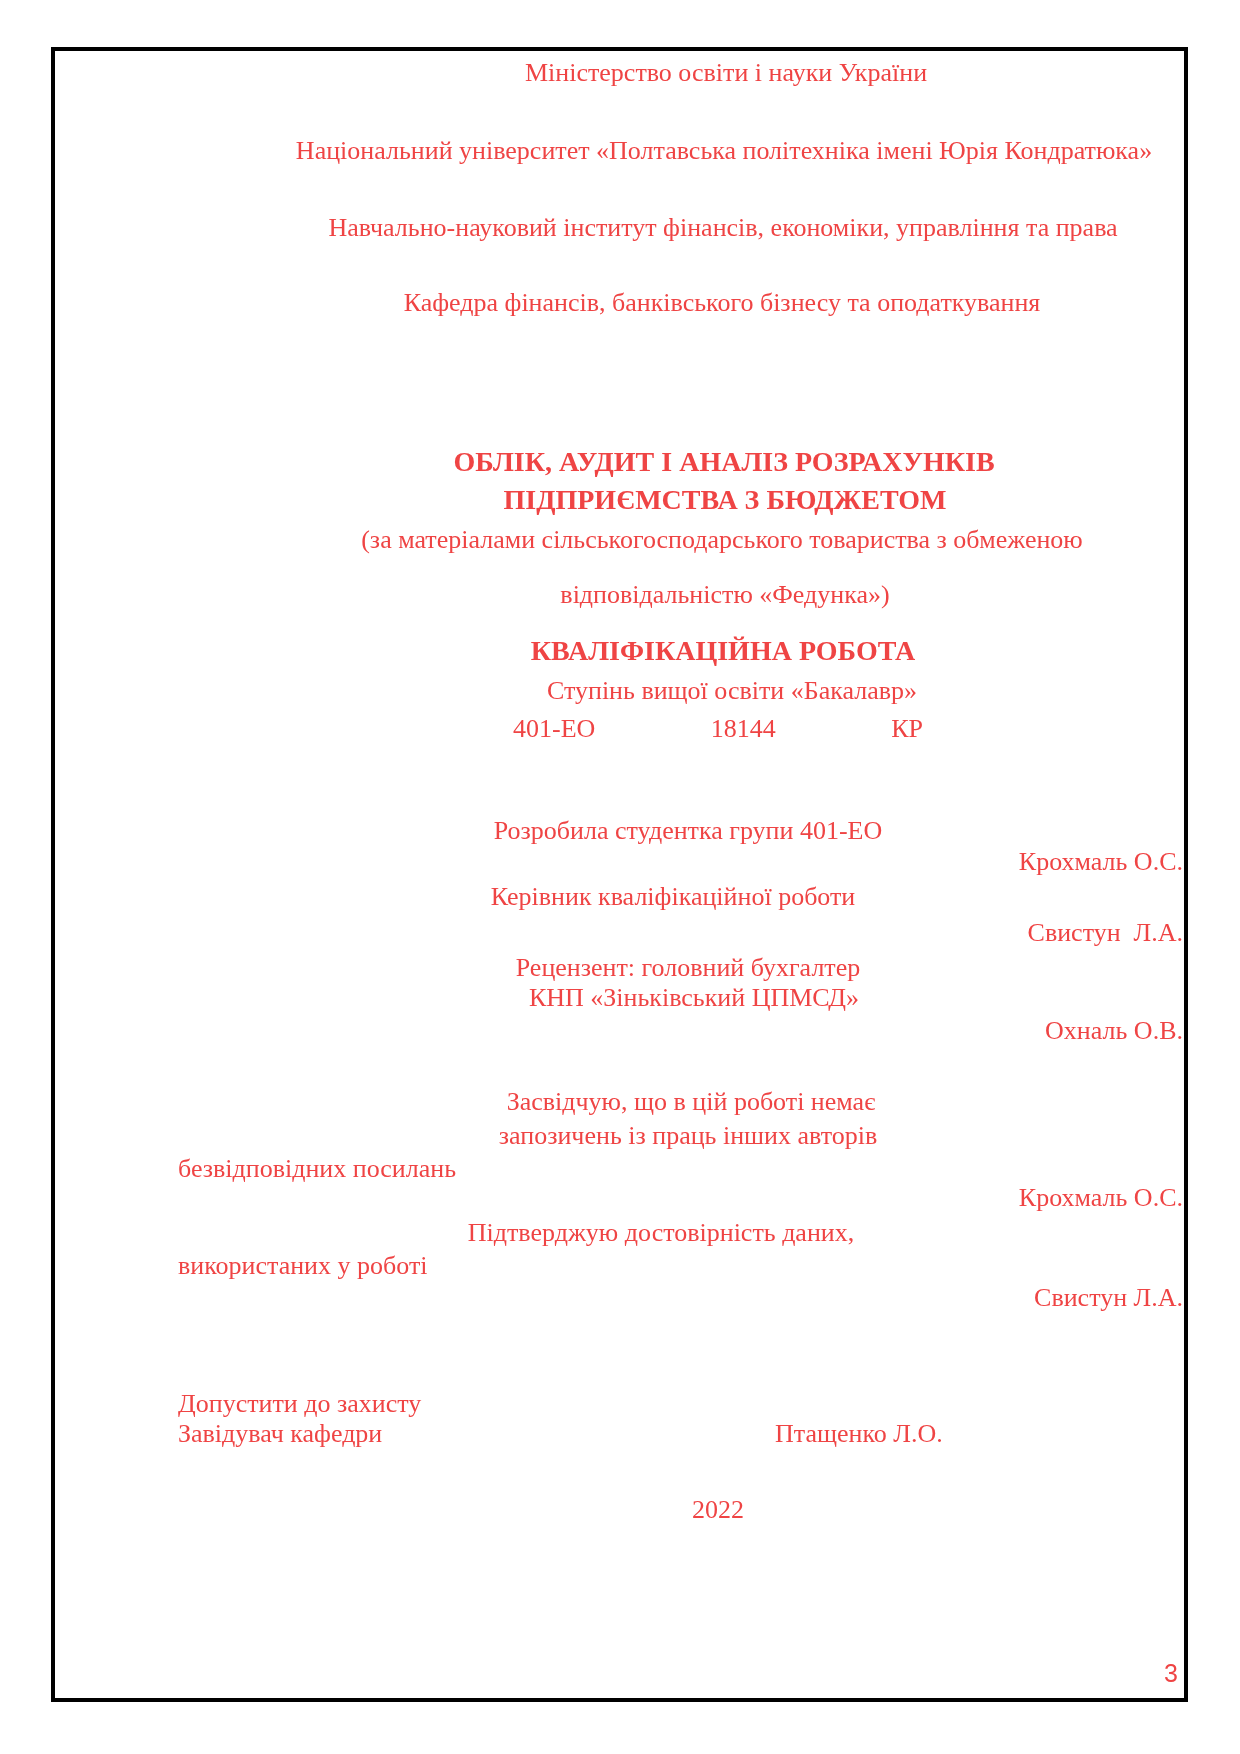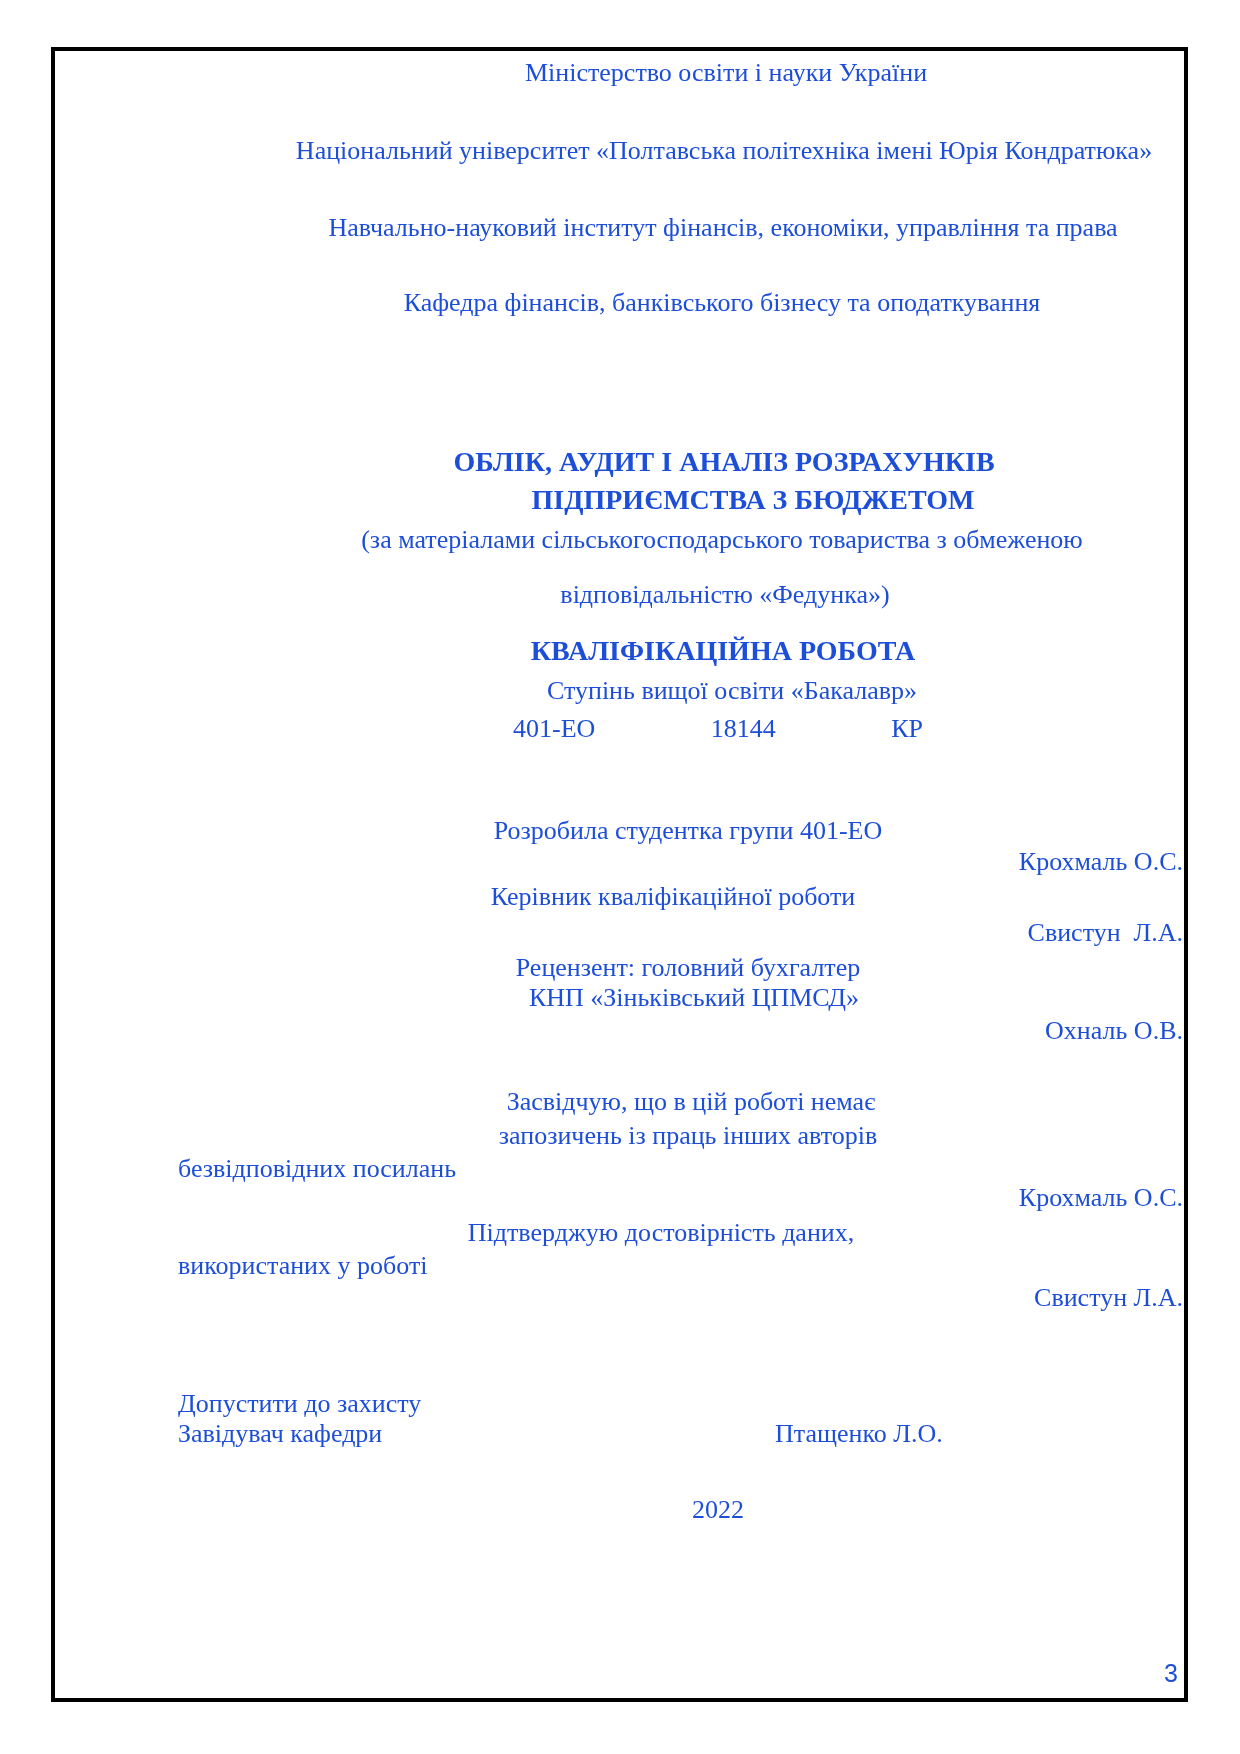--- a/index.html
+++ b/index.html
@@ -6,21 +6,21 @@
     margin: 0;
     padding: 0;
     background: #ffffff;
   }
   .page {
     position: relative;
     width: 1240px;
     height: 1754px;
     background: #ffffff;
     font-family: "Liberation Serif", "DejaVu Serif", serif;
-    color: #1d4ed8;
+    color: #ef4444;
     overflow: hidden;
   }
   .page-border {
     position: absolute;
     left: 51px;
     top: 47px;
     width: 1137px;
     height: 1655px;
     border: 4px solid #000000;
     box-sizing: border-box;
@@ -63,21 +63,21 @@
 <div class="page">
 
   <div class="page-border"></div>
 
   <div class="line center" style="left:726px; top:60px;">Міністерство освіти і науки України</div>
   <div class="line center" style="left:724px; top:138px;">Національний університет «Полтавська політехніка імені Юрія Кондратюка»</div>
   <div class="line center" style="left:723px; top:215px;font-family:Liberation Serif, serif;">Навчально-науковий інститут фінансів, економіки, управління та права</div>
   <div class="line center bold-title" style="left:724px; top:448px;">ОБЛІК, АУДИТ І АНАЛІЗ РОЗРАХУНКІВ</div>
 
   <div class="line center" style="left:722px; top:290px;">Кафедра фінансів, банківського бізнесу та оподаткування</div>
-  <div class="line center bold-title" style="left:725px; top:486px;margin-left:28px;">ПІДПРИЄМСТВА З БЮДЖЕТОМ</div>
+  <div class="line center bold-title" style="left:725px; top:486px;">ПІДПРИЄМСТВА З БЮДЖЕТОМ</div>
   <div class="line center" style="left:722px; top:527px;">(за матеріалами сільськогосподарського товариства з обмеженою</div>
   <div class="line center" style="left:725px; top:563px;margin-top:19px;">відповідальністю «Федунка»)</div>
 
   <div class="line center bold-title" style="left:723px; top:637px;">КВАЛІФІКАЦІЙНА РОБОТА</div>
   <div class="line center" style="left:708px; top:678px;margin-left:24px;">Ступінь вищої освіти «Бакалавр»</div>
   <div class="group-line">
     <span>401-ЕО</span>
     <span>18144</span>
     <span>КР</span>
   </div>

